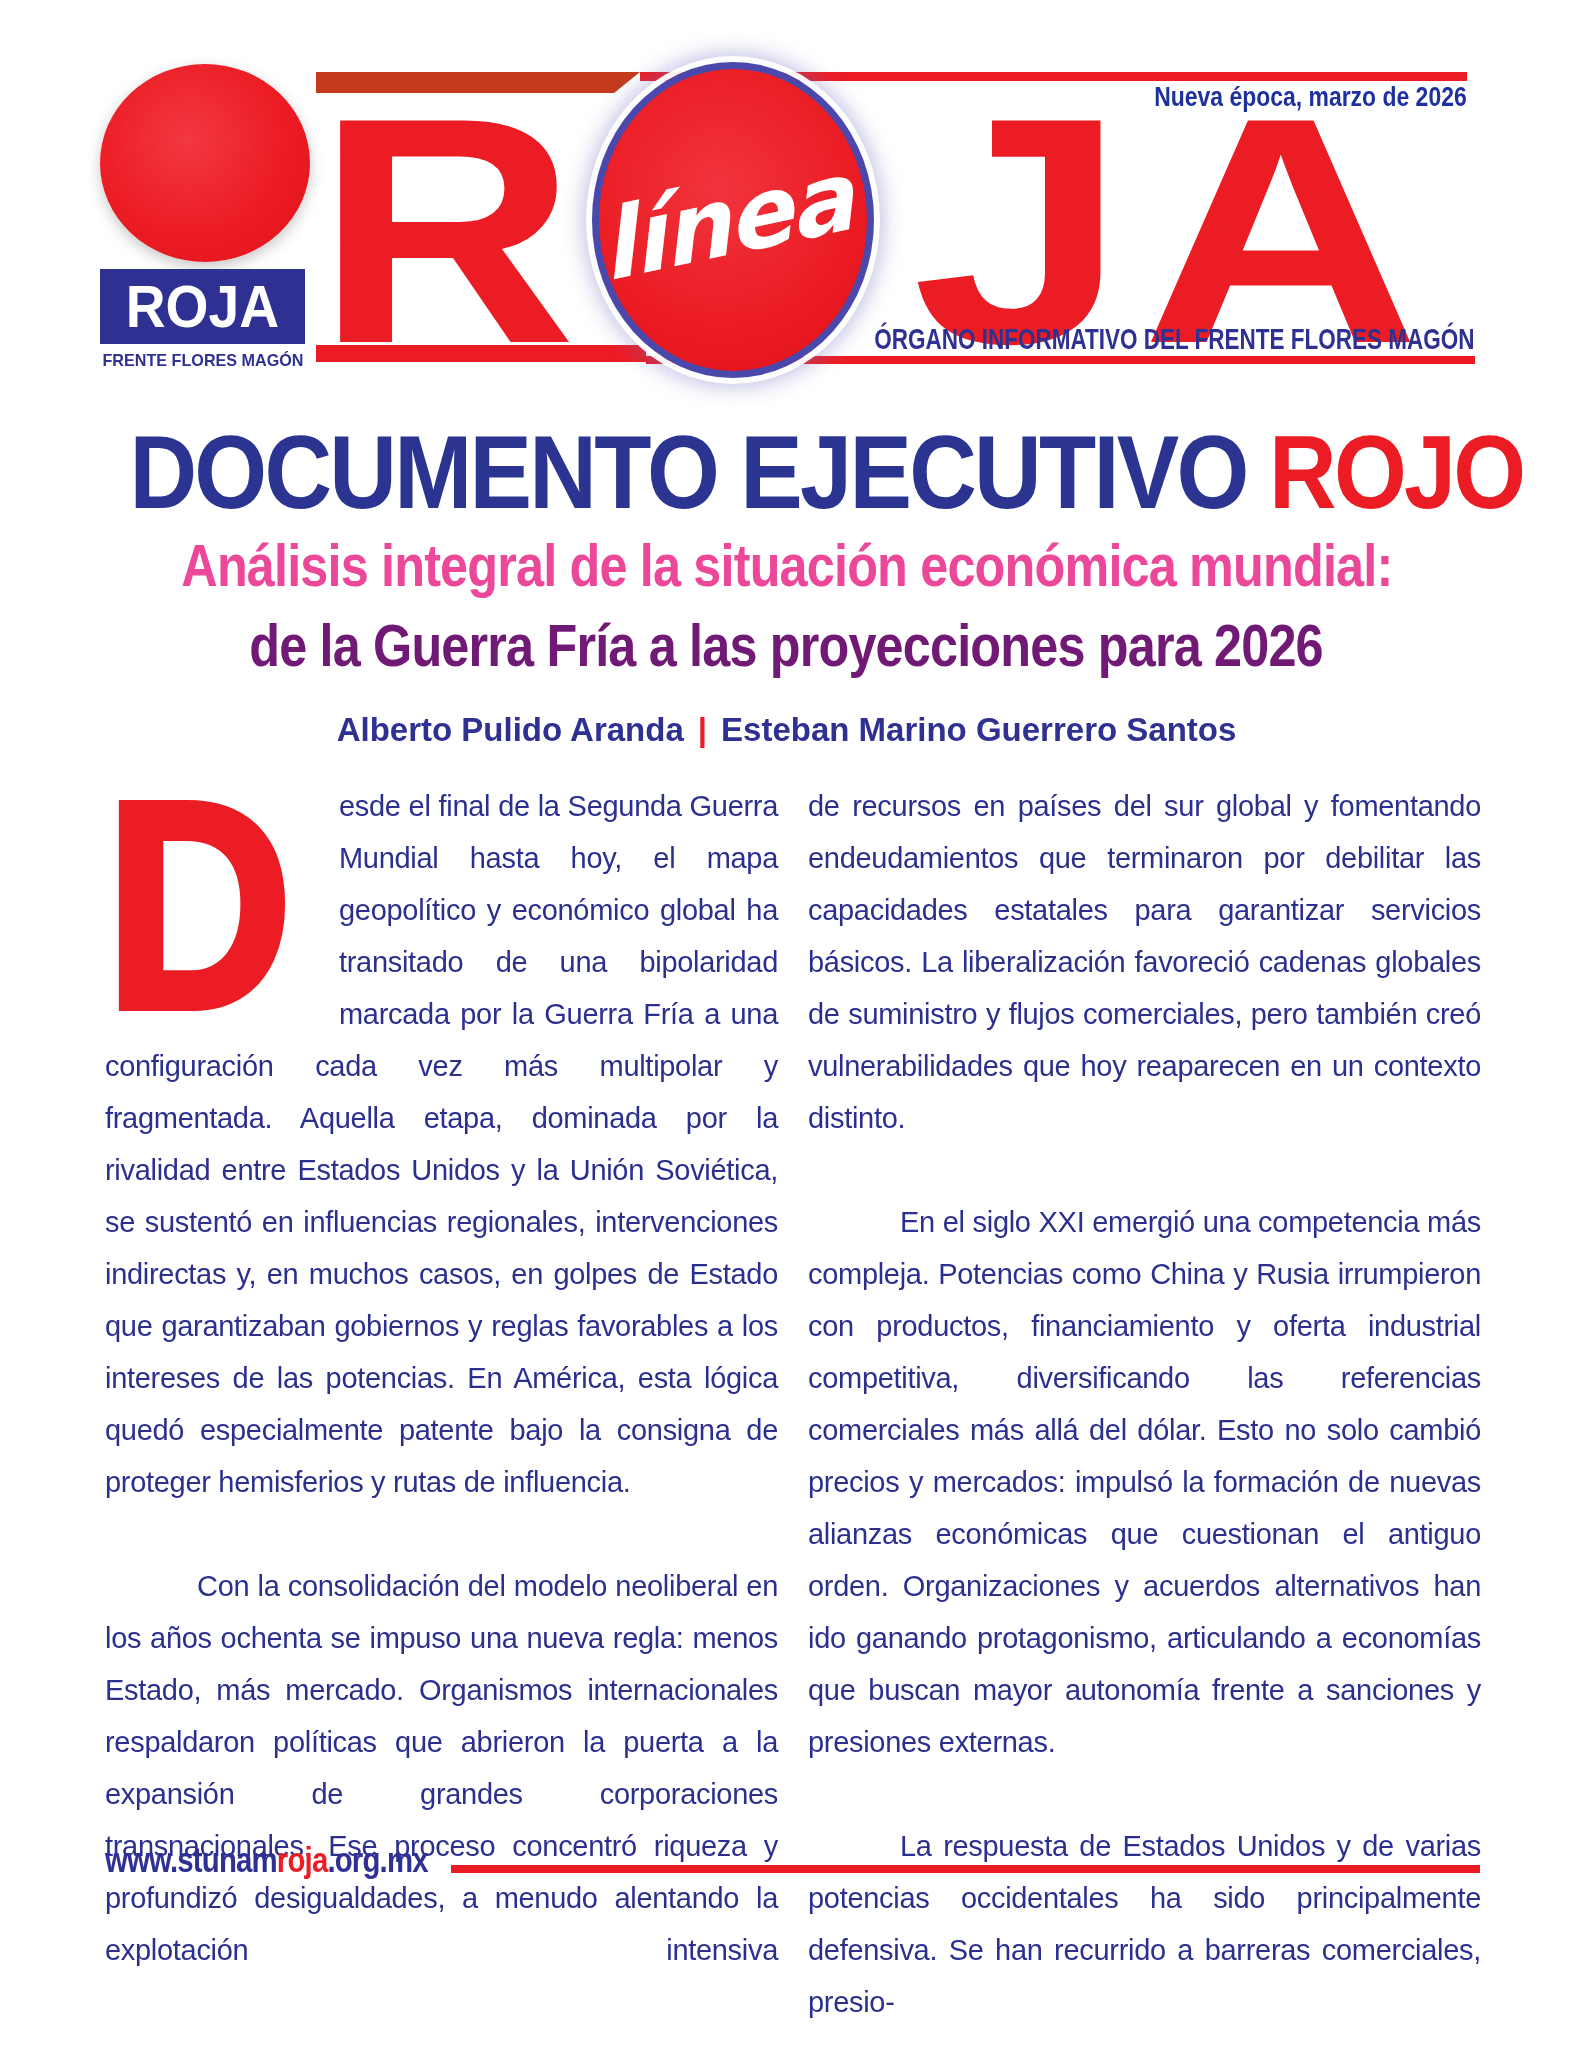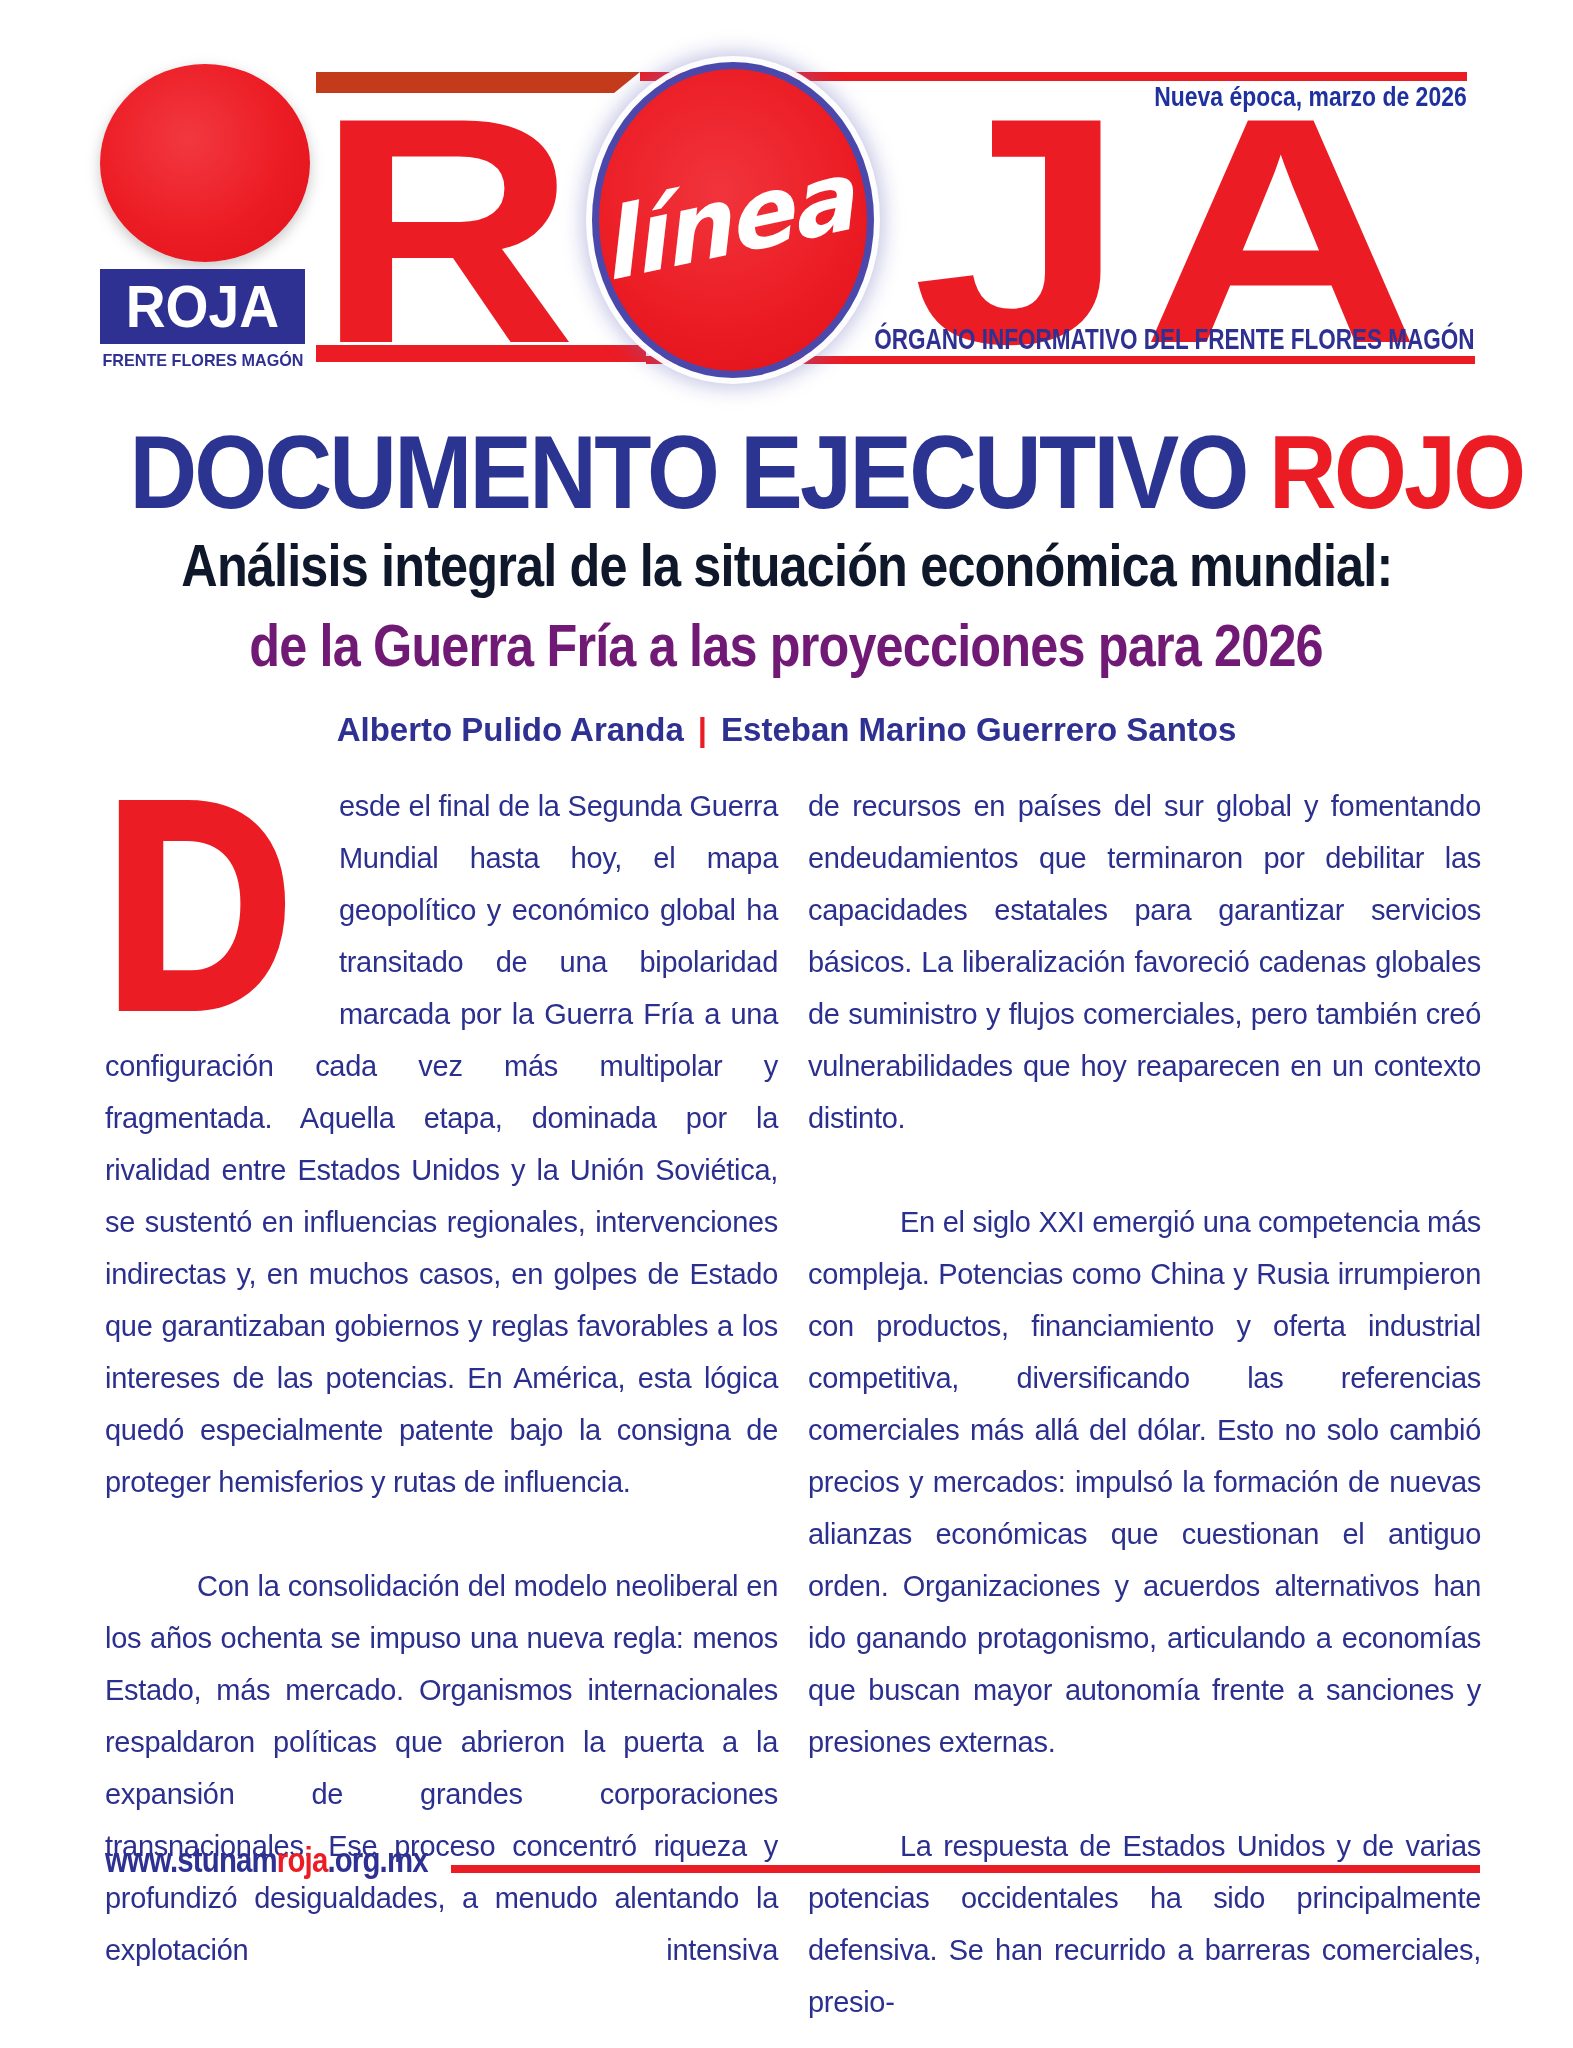--- a/index.html
+++ b/index.html
@@ -42,21 +42,21 @@
 
   
   .title { position:absolute; left:0; top:420px; width:100%; text-align:center; line-height:1;margin-left:40px; }
   .title .t-inner { display:inline-block; white-space:nowrap; transform:scaleX(.9);
     font-size:104px; font-weight:bold; letter-spacing:-3px; }
   .t-blue { color:#2b3490; }
   .t-red  { color:#ec1c24; margin-left:.24em; }
   .sub { position:absolute; left:0; width:100%; text-align:center; line-height:1; }
   .sub .s-inner { display:inline-block; white-space:nowrap; transform:scaleX(.84);
     font-size:60px; font-weight:bold; letter-spacing:-1px; }
-  .sub-red  { top:536px; color:#0f172a; }
+  .sub-red  { top:536px; color:#ec4899; }
   .sub-blue { top:616px; color:#701a75; }
   .authors { position:absolute; left:0; top:713px; width:100%; text-align:center;
     font-size:33px; font-weight:bold; color:#2e3192; line-height:1; }
   .authors .sep { color:#ec1c24; margin:0 14px; }
 
   
   .columns { position:absolute; left:105px; top:780px; width:1376px; display:flex; gap:30px; }
   .col { width:673px; }
   .col p { font-size:29px; line-height:52px; letter-spacing:-.3px; color:#2b2f8e;
     text-align:justify; hyphens:auto; -webkit-hyphens:auto; }

